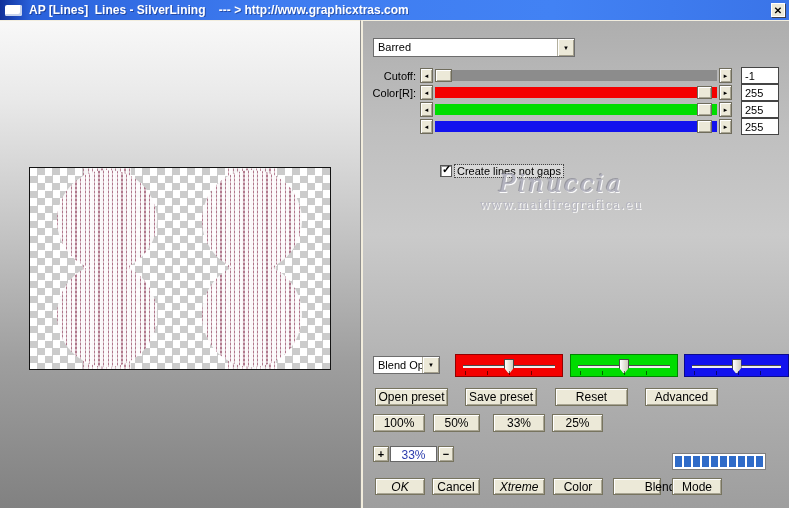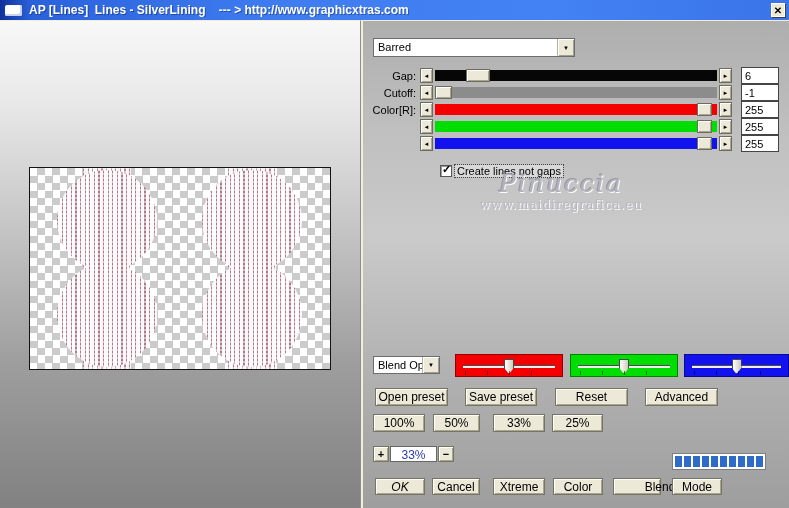--- a/index.html
+++ b/index.html
@@ -119,29 +119,20 @@
 
 <div class="right-panel">
 
   <div class="combo" id="preset-combo">
     <span class="combo-text">Barred</span>
     <span class="combo-arrow">▼</span>
   </div>
 
   <div id="param-sliders">
       <div class="prow">
-        <span class="plabel">Gap:</span>
-        <span class="sbtn">◄</span>
-        <span class="strack" style="background: rgb(6, 6, 6);">
-          <span class="sthumb" style="width: 24px; left: calc(12% - 2.88px);"></span>
-        </span>
-        <span class="sbtn">►</span>
-        <span class="svalue">6</span>
-      </div>
-      <div class="prow">
         <span class="plabel">Cutoff:</span>
         <span class="sbtn">◄</span>
         <span class="strack" style="background: rgb(140, 140, 140);">
           <span class="sthumb" style="width: 17px; left: calc(0% + 0px);"></span>
         </span>
         <span class="sbtn">►</span>
         <span class="svalue">-1</span>
       </div>
       <div class="prow">
         <span class="plabel">Color[R]:</span>
@@ -228,18 +219,18 @@
       <div class="seg" style="background: rgb(47, 107, 200);"></div>
       <div class="seg" style="background: rgb(47, 107, 200);"></div>
       <div class="seg" style="background: rgb(47, 107, 200);"></div>
       <div class="seg" style="background: rgb(47, 107, 200);"></div>
       <div class="seg" style="background: rgb(47, 107, 200);"></div>
       <div class="seg" style="background: rgb(47, 107, 200);"></div>
     </div>
   <div id="action-row">
       <button class="btn" style="left: 14px; top: 457px; width: 50px; height: 17px; font-style: italic;">OK</button>
       <button class="btn" style="left: 71px; top: 457px; width: 48px; height: 17px;">Cancel</button>
-      <button class="btn" style="left: 132px; top: 457px; width: 52px; height: 17px;">Xtreme</button>
+      <button class="btn" style="left: 132px; top: 457px; width: 52px; height: 17px; font-style: italic;">Xtreme</button>
       <button class="btn" style="left: 192px; top: 457px; width: 50px; height: 17px;">Color</button>
       <button class="btn" style="left: 252px; top: 457px; width: 47px; height: 17px; padding-left: 46px;">Blend</button>
       <button class="btn" style="left: 311px; top: 457px; width: 50px; height: 17px;">Mode</button>
     </div>
 </div>
 
 </body></html>

